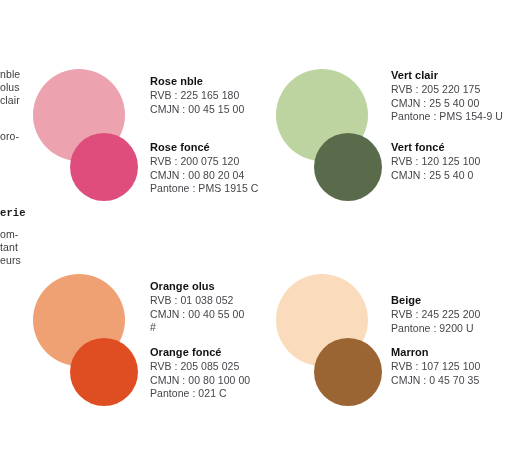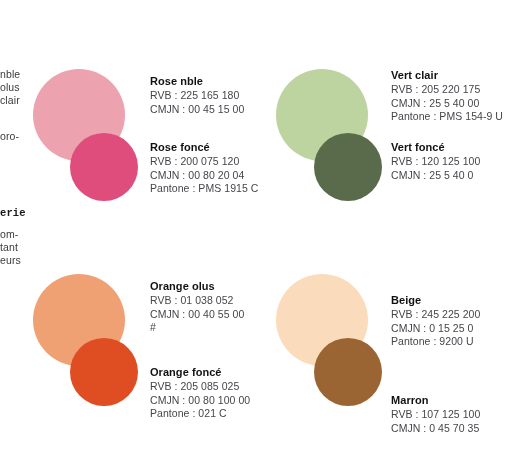--- a/index.html
+++ b/index.html
@@ -121,37 +121,36 @@
   <div class="circle light" style="left:33px; top:69px; width:92px; height:92px; background:#f0a173;"></div>
   <div class="circle dark" style="left:70px; top:133px; width:68px; height:68px; background:#df4d22;"></div>
 
   <div class="infoblock" style="left:150px; top:74px;">
     <p class="info-title">Orange olus</p>
     <p class="info-line">RVB : 01 038 052</p>
     <p class="info-line">CMJN : 00 40 55 00</p>
     <p class="info-line">#</p>
   </div>
 
-  <div class="infoblock" style="left:150px; top:140px;margin-top:20px;">
+  <div class="infoblock" style="left:150px; top:140px;">
     <p class="info-title">Orange foncé</p>
     <p class="info-line">RVB : 205 085 025</p>
     <p class="info-line">CMJN : 00 80 100 00</p>
     <p class="info-line">Pantone : 021 C</p>
   </div>
 </div>
 
 <div class="group" style="left:256px; top:205px; width:270px; height:244px;">
   <div class="circle light" style="left:20px; top:69px; width:92px; height:92px; background:#fadcbc;"></div>
   <div class="circle dark" style="left:58px; top:133px; width:68px; height:68px; background:#9a6533;"></div>
 
   <div class="infoblock" style="left:135px; top:88px;">
     <p class="info-title">Beige</p>
     <p class="info-line">RVB : 245 225 200</p>
-    <p class="info-line">CMJN : 0 15 25 0</p>
     <p class="info-line">Pantone : 9200 U</p>
   </div>
 
-  <div class="infoblock" style="left:135px; top:140px;margin-top:48px;">
+  <div class="infoblock" style="left:135px; top:140px;">
     <p class="info-title">Marron</p>
     <p class="info-line">RVB : 107 125 100</p>
     <p class="info-line">CMJN : 0 45 70 35</p>
   </div>
 </div>
 
 </body></html>

